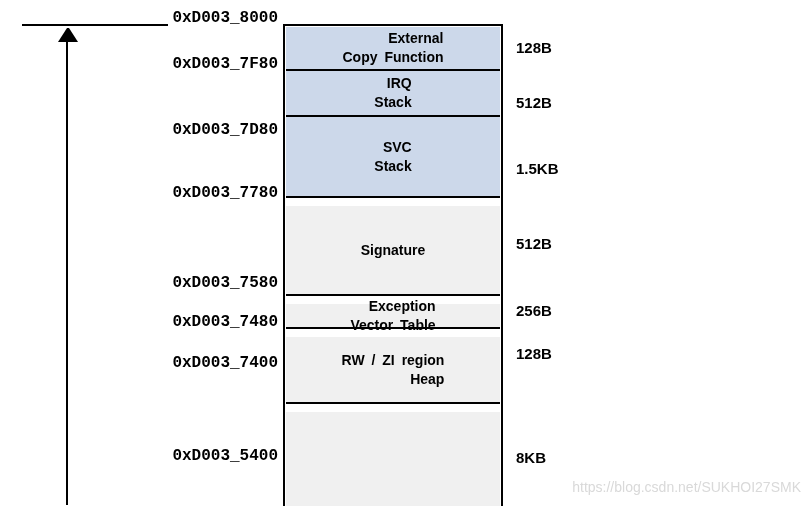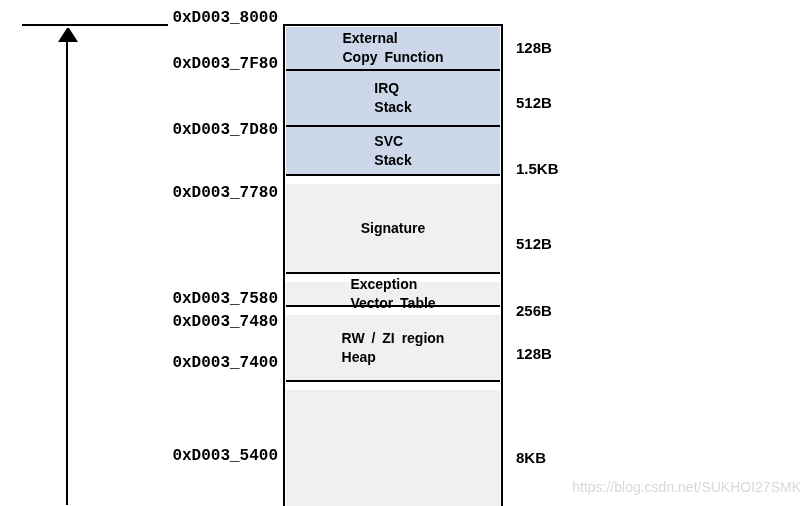--- a/index.html
+++ b/index.html
@@ -15,21 +15,21 @@
   .arrow-line { position:absolute; left:64px; top:35px; width:2px; height:468px; background:#000; }
 
   
   .addr { position:absolute; right:529px; font-family:"Liberation Mono", monospace;
           font-weight:bold; font-size:16px; line-height:15px; white-space:nowrap; color:#000; }
 
   
   .blocks { position:absolute; left:281px; top:22px; width:220px; height:484px;
             border:2px solid #000; border-bottom:none; display:flex; flex-direction:column; }
   .block { width:100%; border-bottom:2px solid #000; display:flex; align-items:center;
-           justify-content:center; text-align:left; font-weight:bold; font-size:14px;
+           justify-content:center; text-align:right; font-weight:bold; font-size:14px;
            line-height:19px; white-space:pre-line; word-spacing:3px; color:#000; }
   .block.blue { background:var(--block-blue, #ccd8ea); }
   .block.gray { background:var(--block-gray, #f0f0f0);margin-top:8px; }
   .block.last { border-bottom:none; flex:1; }
 
   
   .size { position:absolute; left:513px; font-weight:bold; font-size:15px;
           line-height:16px; white-space:nowrap; color:#000; }
 
   
@@ -42,31 +42,31 @@
 <div class="canvas">
 
   <div class="hline"></div>
   <div class="arrow-head"></div>
   <div class="arrow-line"></div>
 
   <div class="addr" style="top:8px">0xD003_8000</div>
   <div class="addr" style="top:54px">0xD003_7F80</div>
   <div class="addr" style="top:120px">0xD003_7D80</div>
   <div class="addr" style="top:183px">0xD003_7780</div>
-  <div class="addr" style="top:289px">0xD003_7580</div>
+  <div class="addr" style="top:273px">0xD003_7580</div>
   <div class="addr" style="top:312px">0xD003_7480</div>
   <div class="addr" style="top:353px">0xD003_7400</div>
   <div class="addr" style="top:446px">0xD003_5400</div>
 
   <div class="blocks">
     <div class="block blue" style="height:44px">External
 Copy Function</div>
-    <div class="block blue" style="height:56px">IRQ
+    <div class="block blue" style="height:46px">IRQ
 Stack</div>
-    <div class="block blue" style="height:49px">SVC
+    <div class="block blue" style="height:81px">SVC
 Stack</div>
     <div class="block gray" style="height:90px">Signature</div>
     <div class="block gray" style="height:25px">Exception
 Vector Table</div>
     <div class="block gray" style="height:67px">RW / ZI region
 Heap</div>
     <div class="block gray last"></div>
   </div>
 
   <div class="size" style="top:37px">128B</div>

